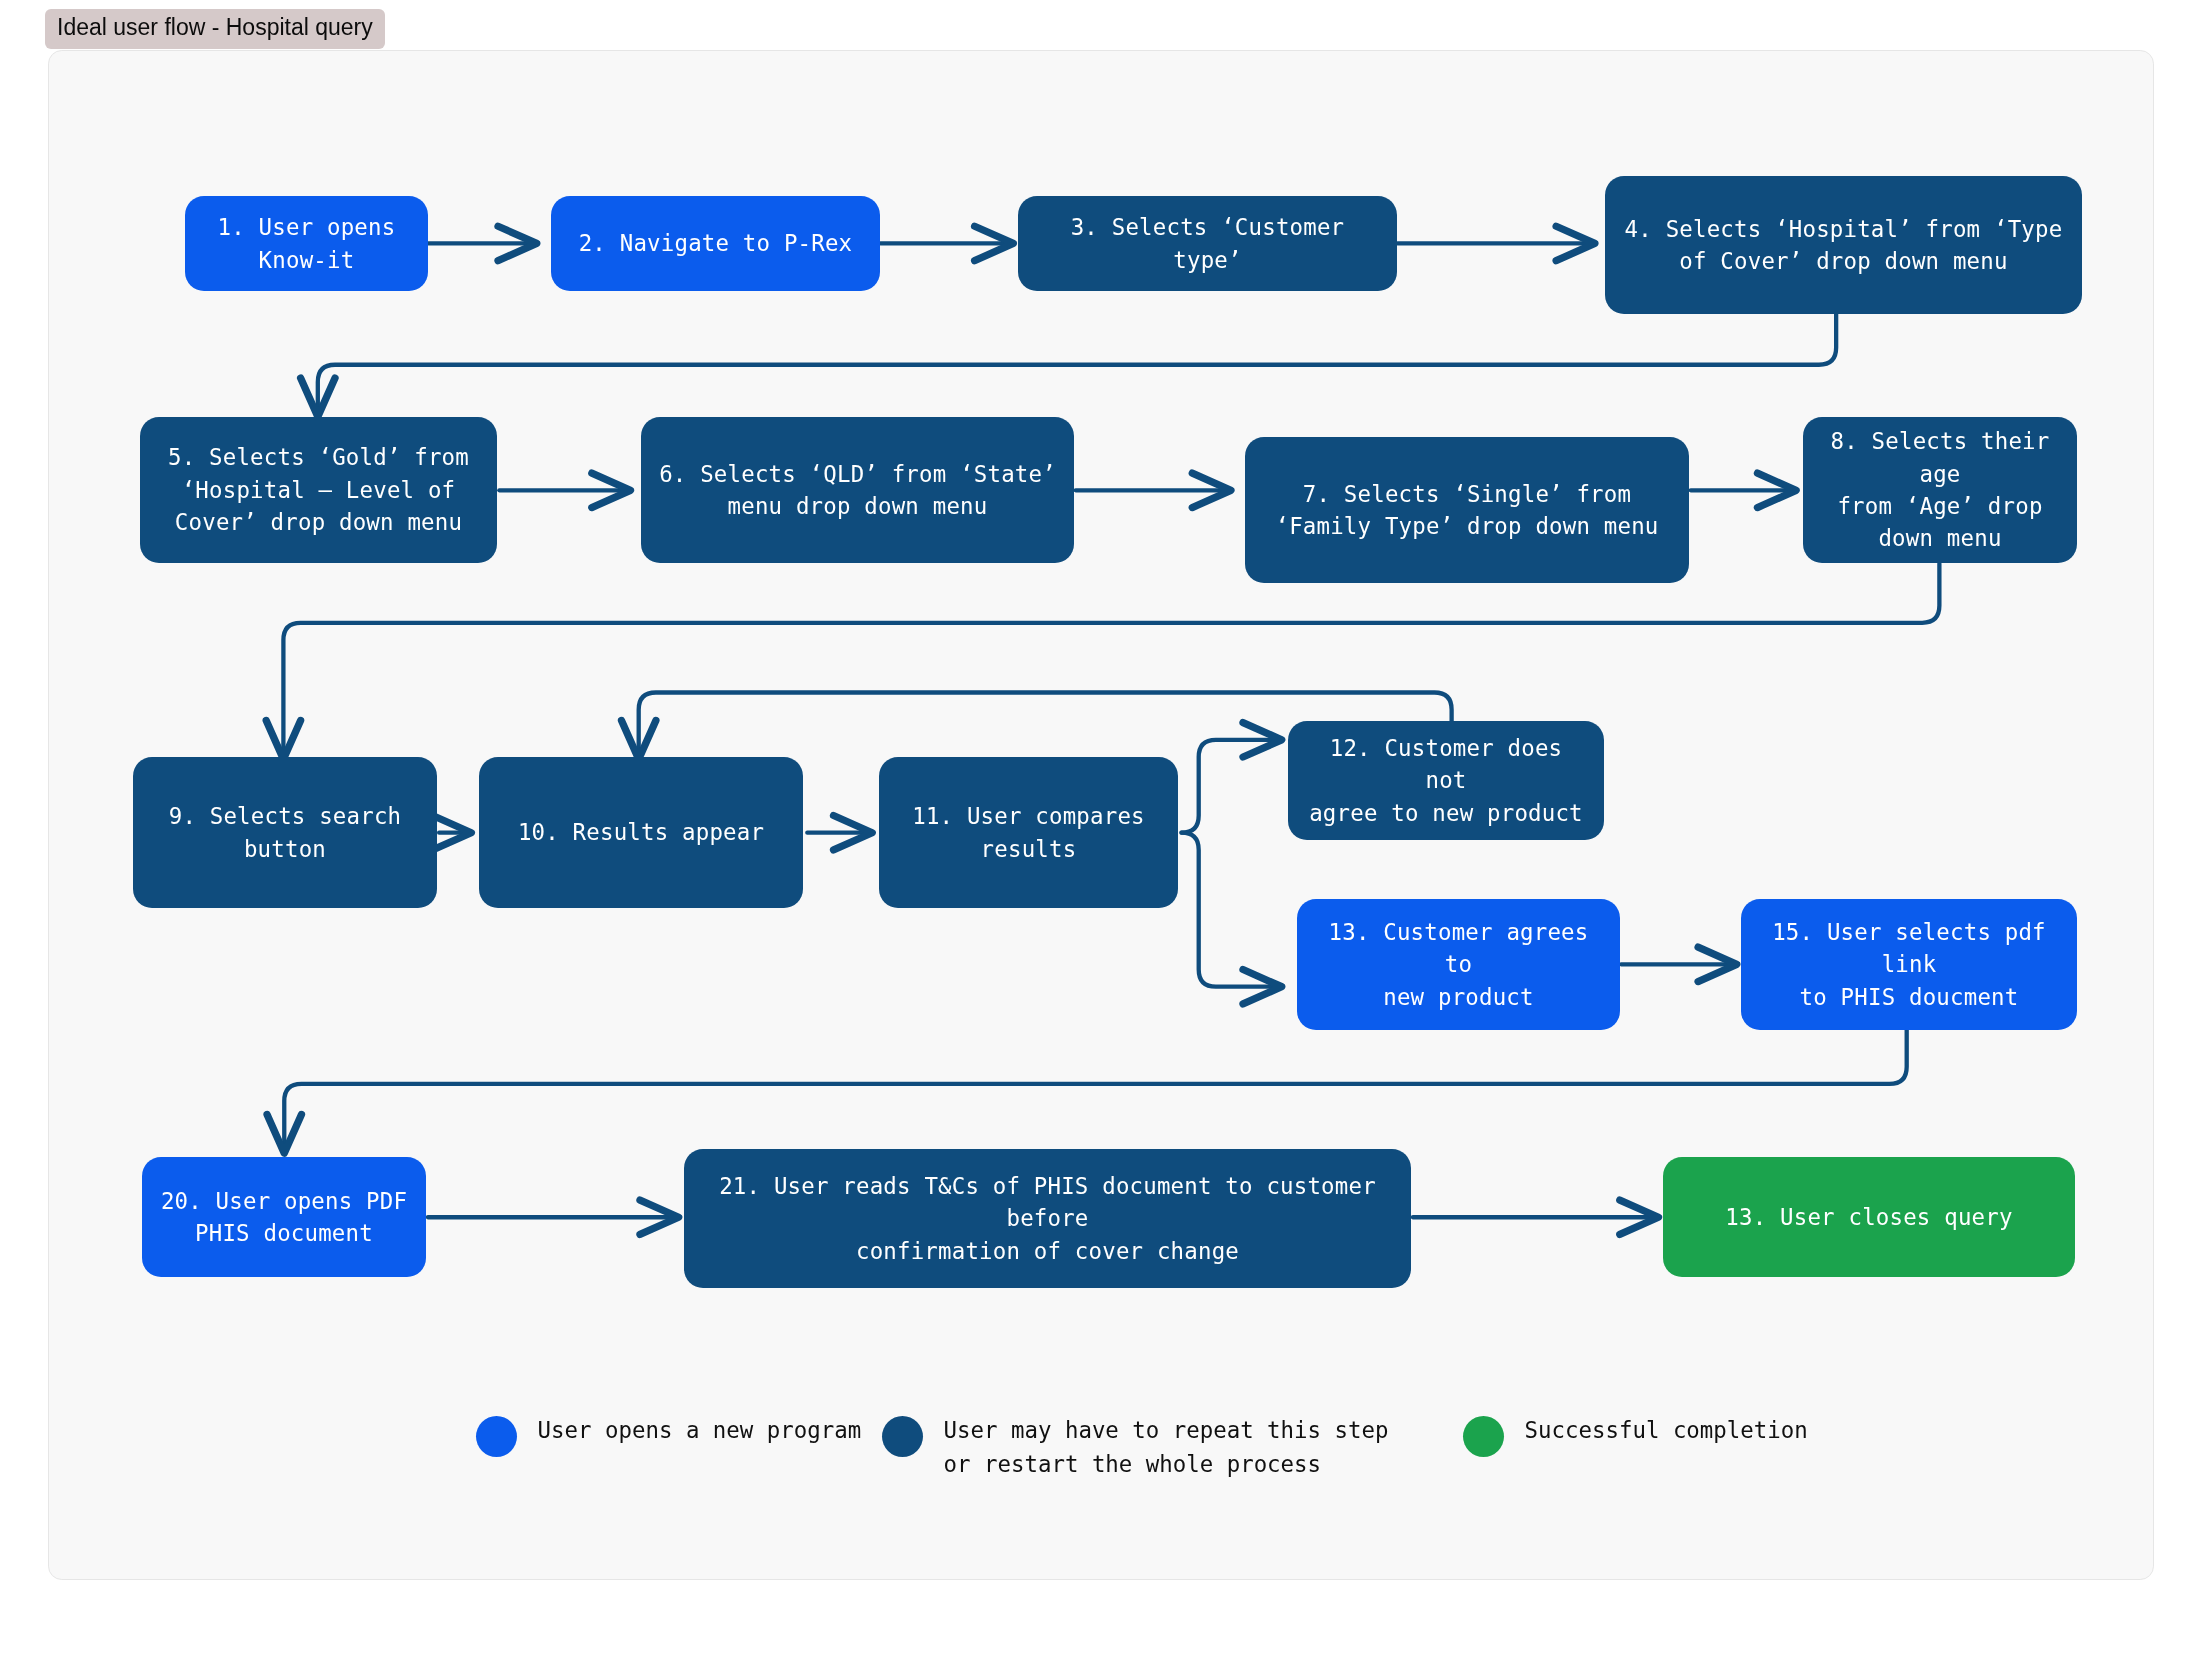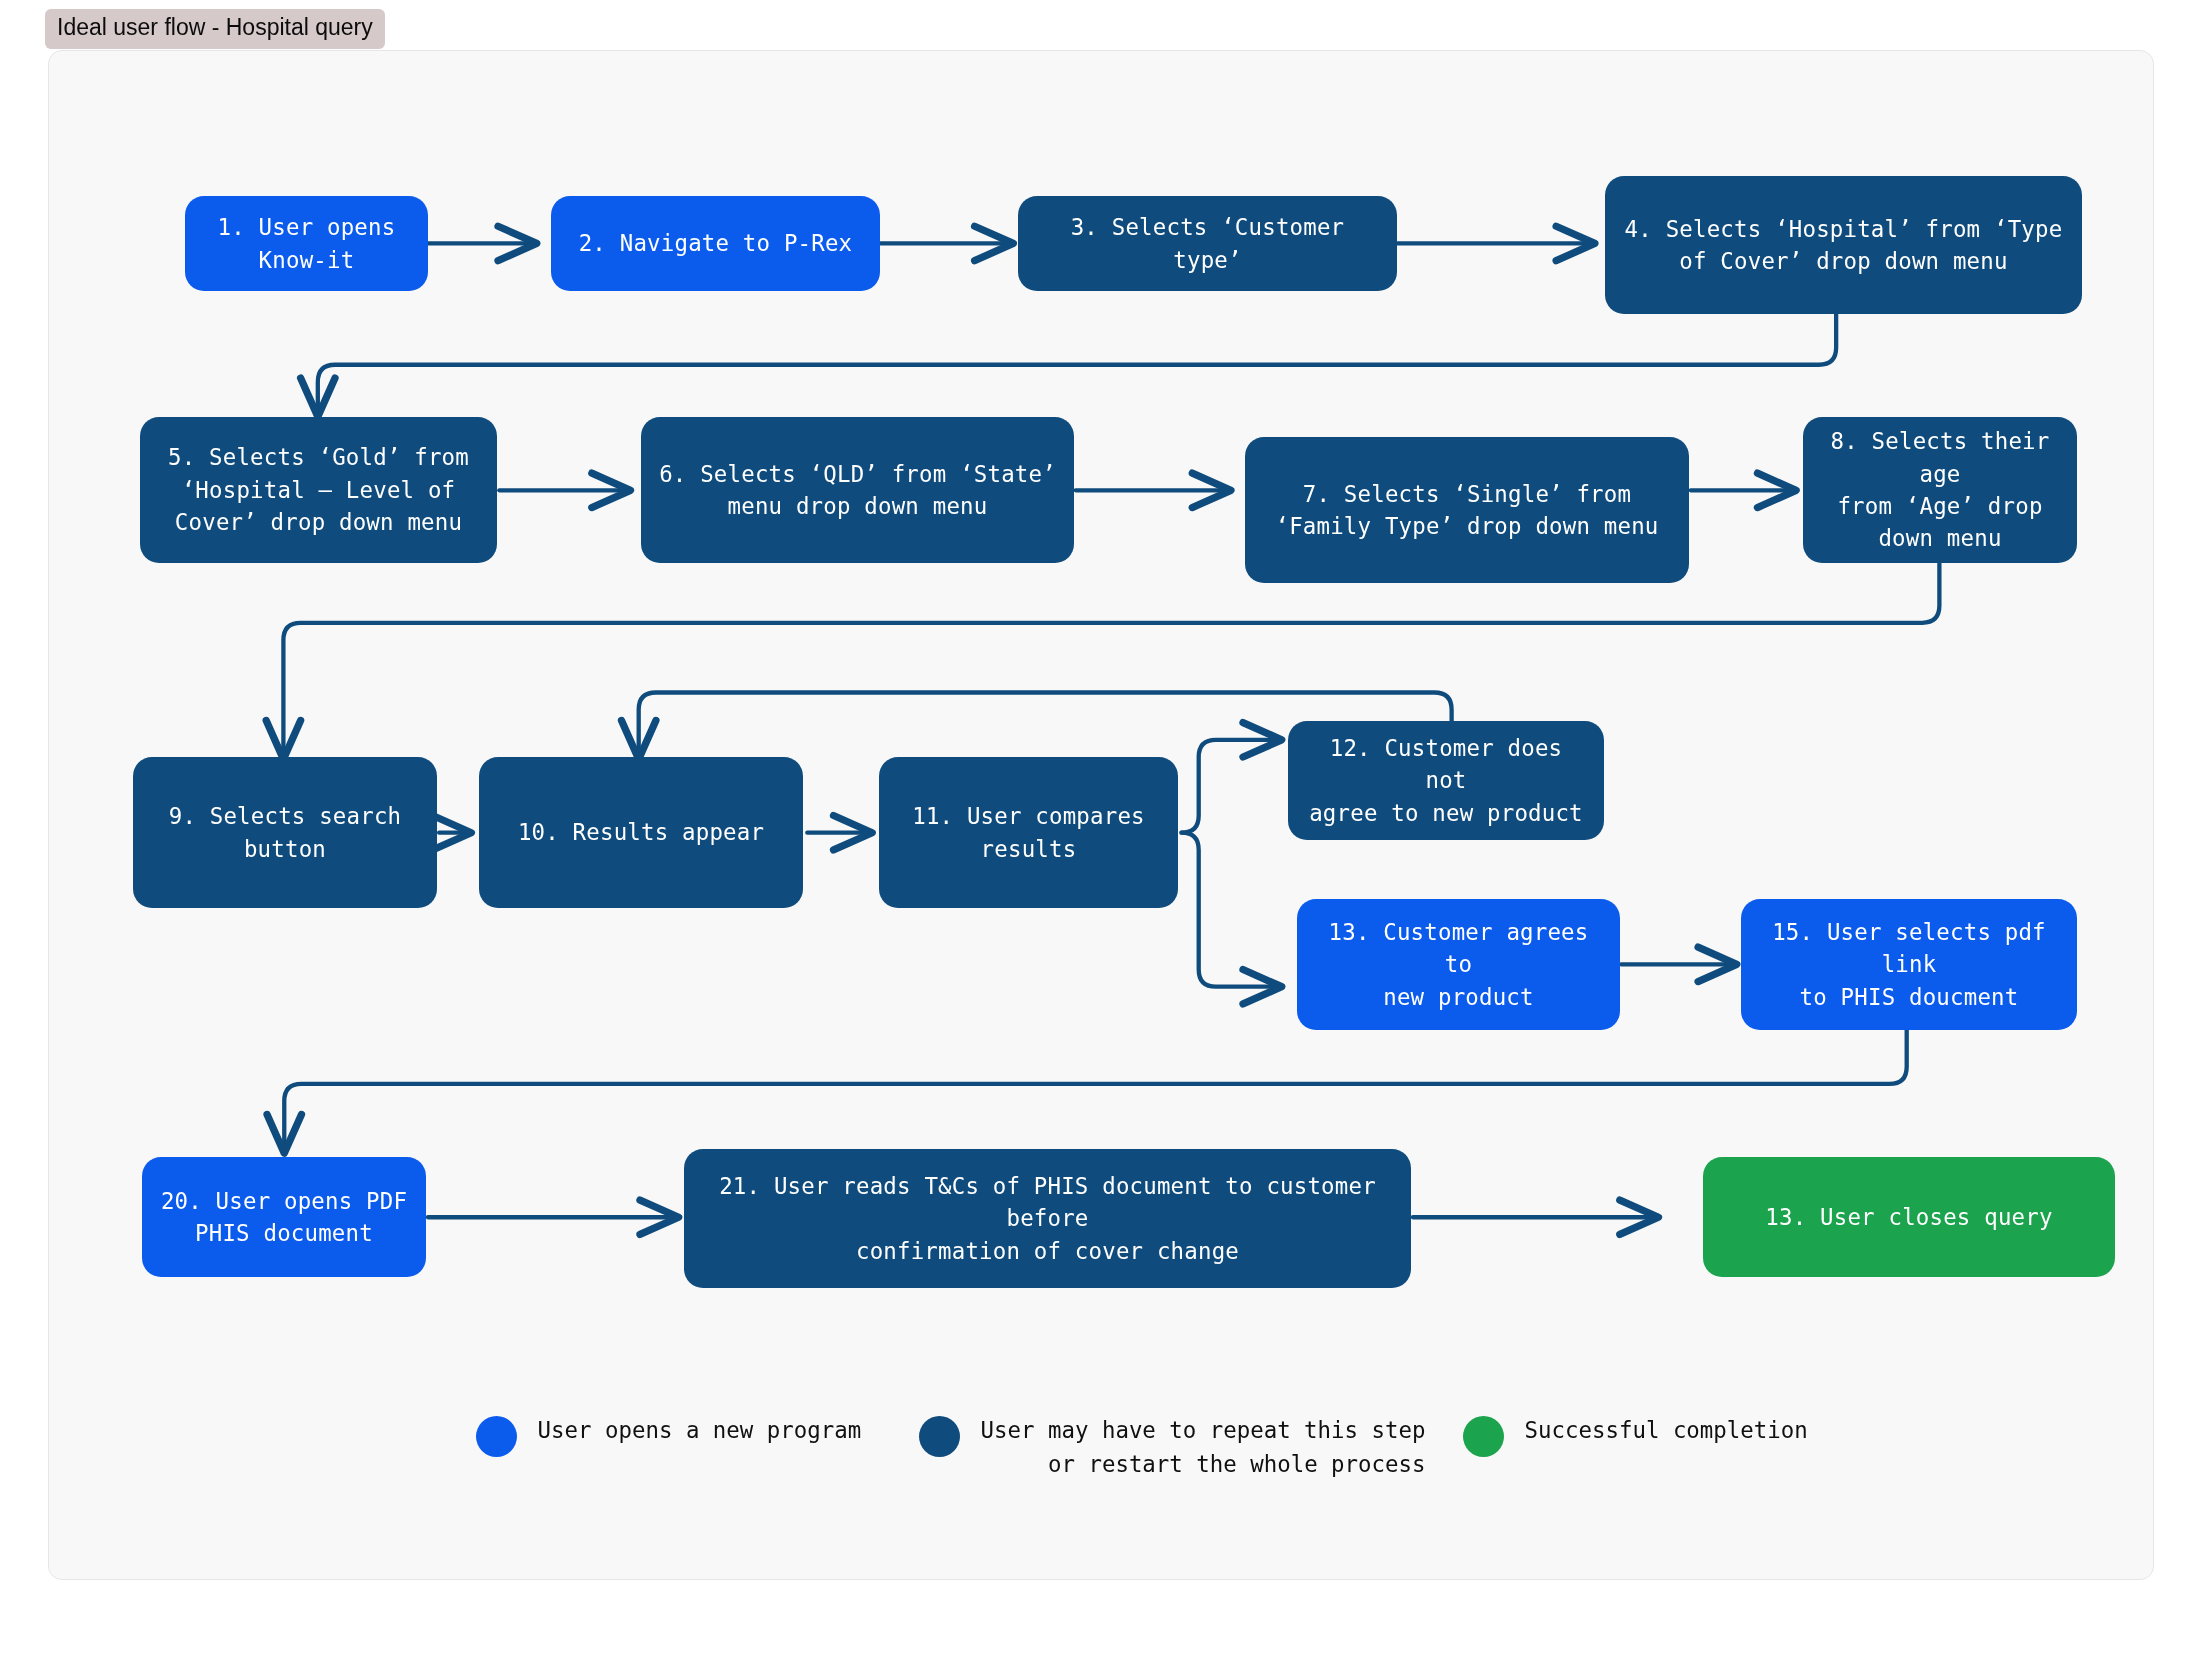--- a/index.html
+++ b/index.html
@@ -24,21 +24,21 @@
   #svg-layer{position:absolute;left:0;top:0;width:2203px;height:1662px;pointer-events:none;}
   .node{
     position:absolute;box-sizing:border-box;
     display:flex;align-items:center;justify-content:center;text-align:center;
     color:#ffffff;border-radius:19px;
     font-size:22.4px;line-height:1.45;letter-spacing:0.2px;
     padding:8.6px 15.5px;
   }
   .node.blue{background:#0b5ced;}
   .node.navy{background:#0f4c7d;}
-  .node.green{background:#1ba34d;margin-left:40px;}
+  .node.green{background:#1ba34d;}
   .node span{display:block;}
   .legend-row{position:absolute;display:flex;align-items:flex-start;}
   .legend-dot{width:41px;height:41px;border-radius:50%;flex:0 0 41px;margin-top:1.7px;}
   .legend-dot.blue{background:#0b5ced;}
   .legend-dot.navy{background:#0f4c7d;}
   .legend-dot.green{background:#1ba34d;}
   .legend-text{
     margin-left:20.6px;color:#101010;font-size:22.4px;line-height:1.5;
     white-space:pre-line;
   }
@@ -203,21 +203,21 @@
   <div>
     <span>13. User closes query</span>
   </div>
 </div>
 
 <div class="legend-row" style="left:476px;top:1414px;">
   <div class="legend-dot blue"></div>
   <div class="legend-text">User opens a new program</div>
 </div>
 
-<div class="legend-row" style="left:919px;top:1414px;text-align:right;">
+<div class="legend-row" style="left:882px;top:1414px;">
   <div class="legend-dot navy"></div>
   <div class="legend-text">User may have to repeat this step
 or restart the whole process</div>
 </div>
 
 <div class="legend-row" style="left:1463px;top:1414px;">
   <div class="legend-dot green"></div>
   <div class="legend-text">Successful completion</div>
 </div>
 

